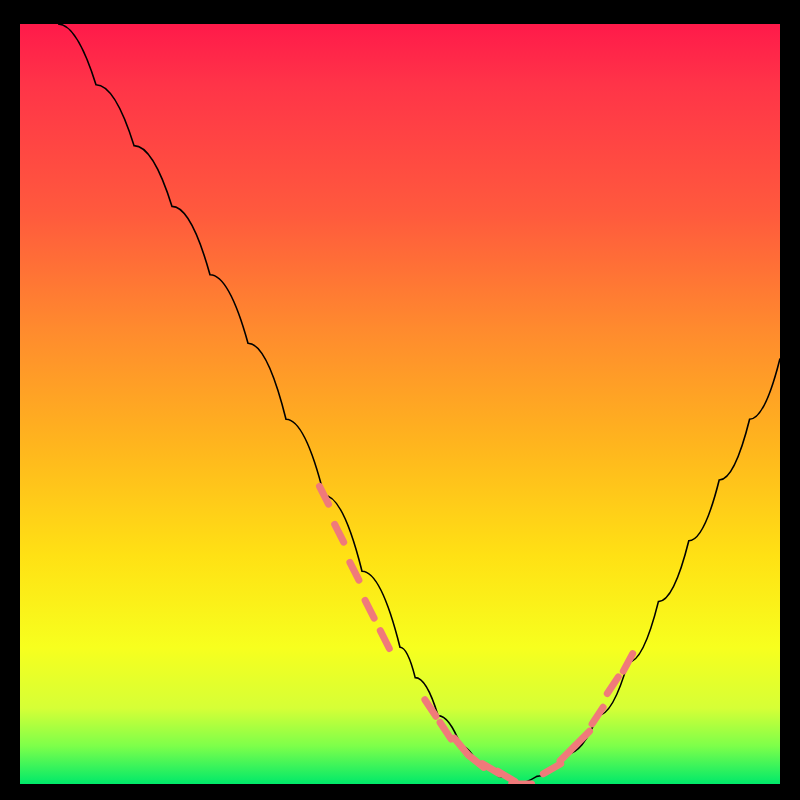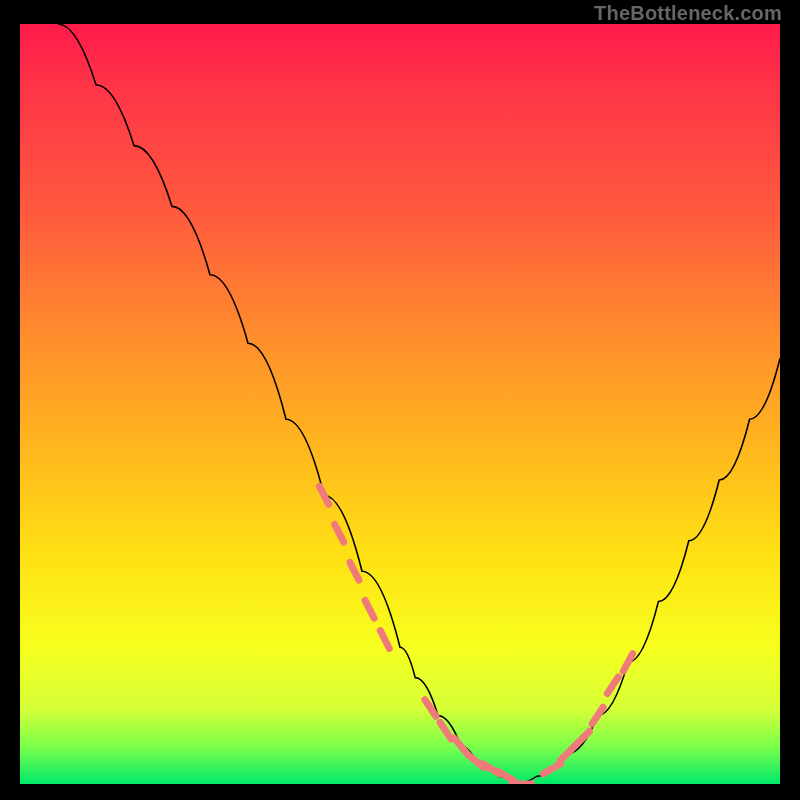--- a/index.html
+++ b/index.html
@@ -59,21 +59,20 @@
     width: 100%;
     height: 100%;
     z-index: 10;
   }
 </style>
 </head>
 <body>
 
 <div class="stage">
 
-  <div class="watermark">TheBottleneck.com</div>
 
   <div class="plot-frame">
     <div class="gradient-bg"></div>
 
     <svg class="curve-layer" viewBox="0 0 760 760" preserveAspectRatio="none">
       <g>
         <path id="curve-path" d="M 38.0 0.0 Q 57.0 0.0 76.0 60.8 Q 95.0 60.8 114.0 121.6 Q 133.0 121.6 152.0 182.4 Q 171.0 182.4 190.0 250.8 Q 209.0 250.8 228.0 319.2 Q 247.0 319.2 266.0 395.2 Q 285.0 395.2 304.0 471.2 Q 323.0 471.2 342.0 547.2 Q 361.0 547.2 380.0 623.2 Q 387.6 623.2 395.2 653.6 Q 406.6 653.6 418.0 691.6 Q 429.4 691.6 440.8 722.0 Q 448.4 722.0 456.0 737.2 Q 467.4 737.2 478.8 752.4 Q 486.4 752.4 494.0 760.0 Q 505.4 760.0 516.8 752.4 Q 532.0 752.4 547.2 729.6 Q 562.4 729.6 577.6 691.6 Q 592.8 691.6 608.0 638.4 Q 623.2 638.4 638.4 577.6 Q 653.6 577.6 668.8 516.8 Q 684.0 516.8 699.2 456.0 Q 714.4 456.0 729.6 395.2 Q 744.8 395.2 760.0 334.4" stroke="#000" stroke-width="1.6" fill="none"></path>
       </g>
       <g id="dash-group">
           <line x1="299.5" y1="462.3" x2="308.5" y2="480.1" stroke="#f07a7a" stroke-width="7" stroke-linecap="round"></line>

